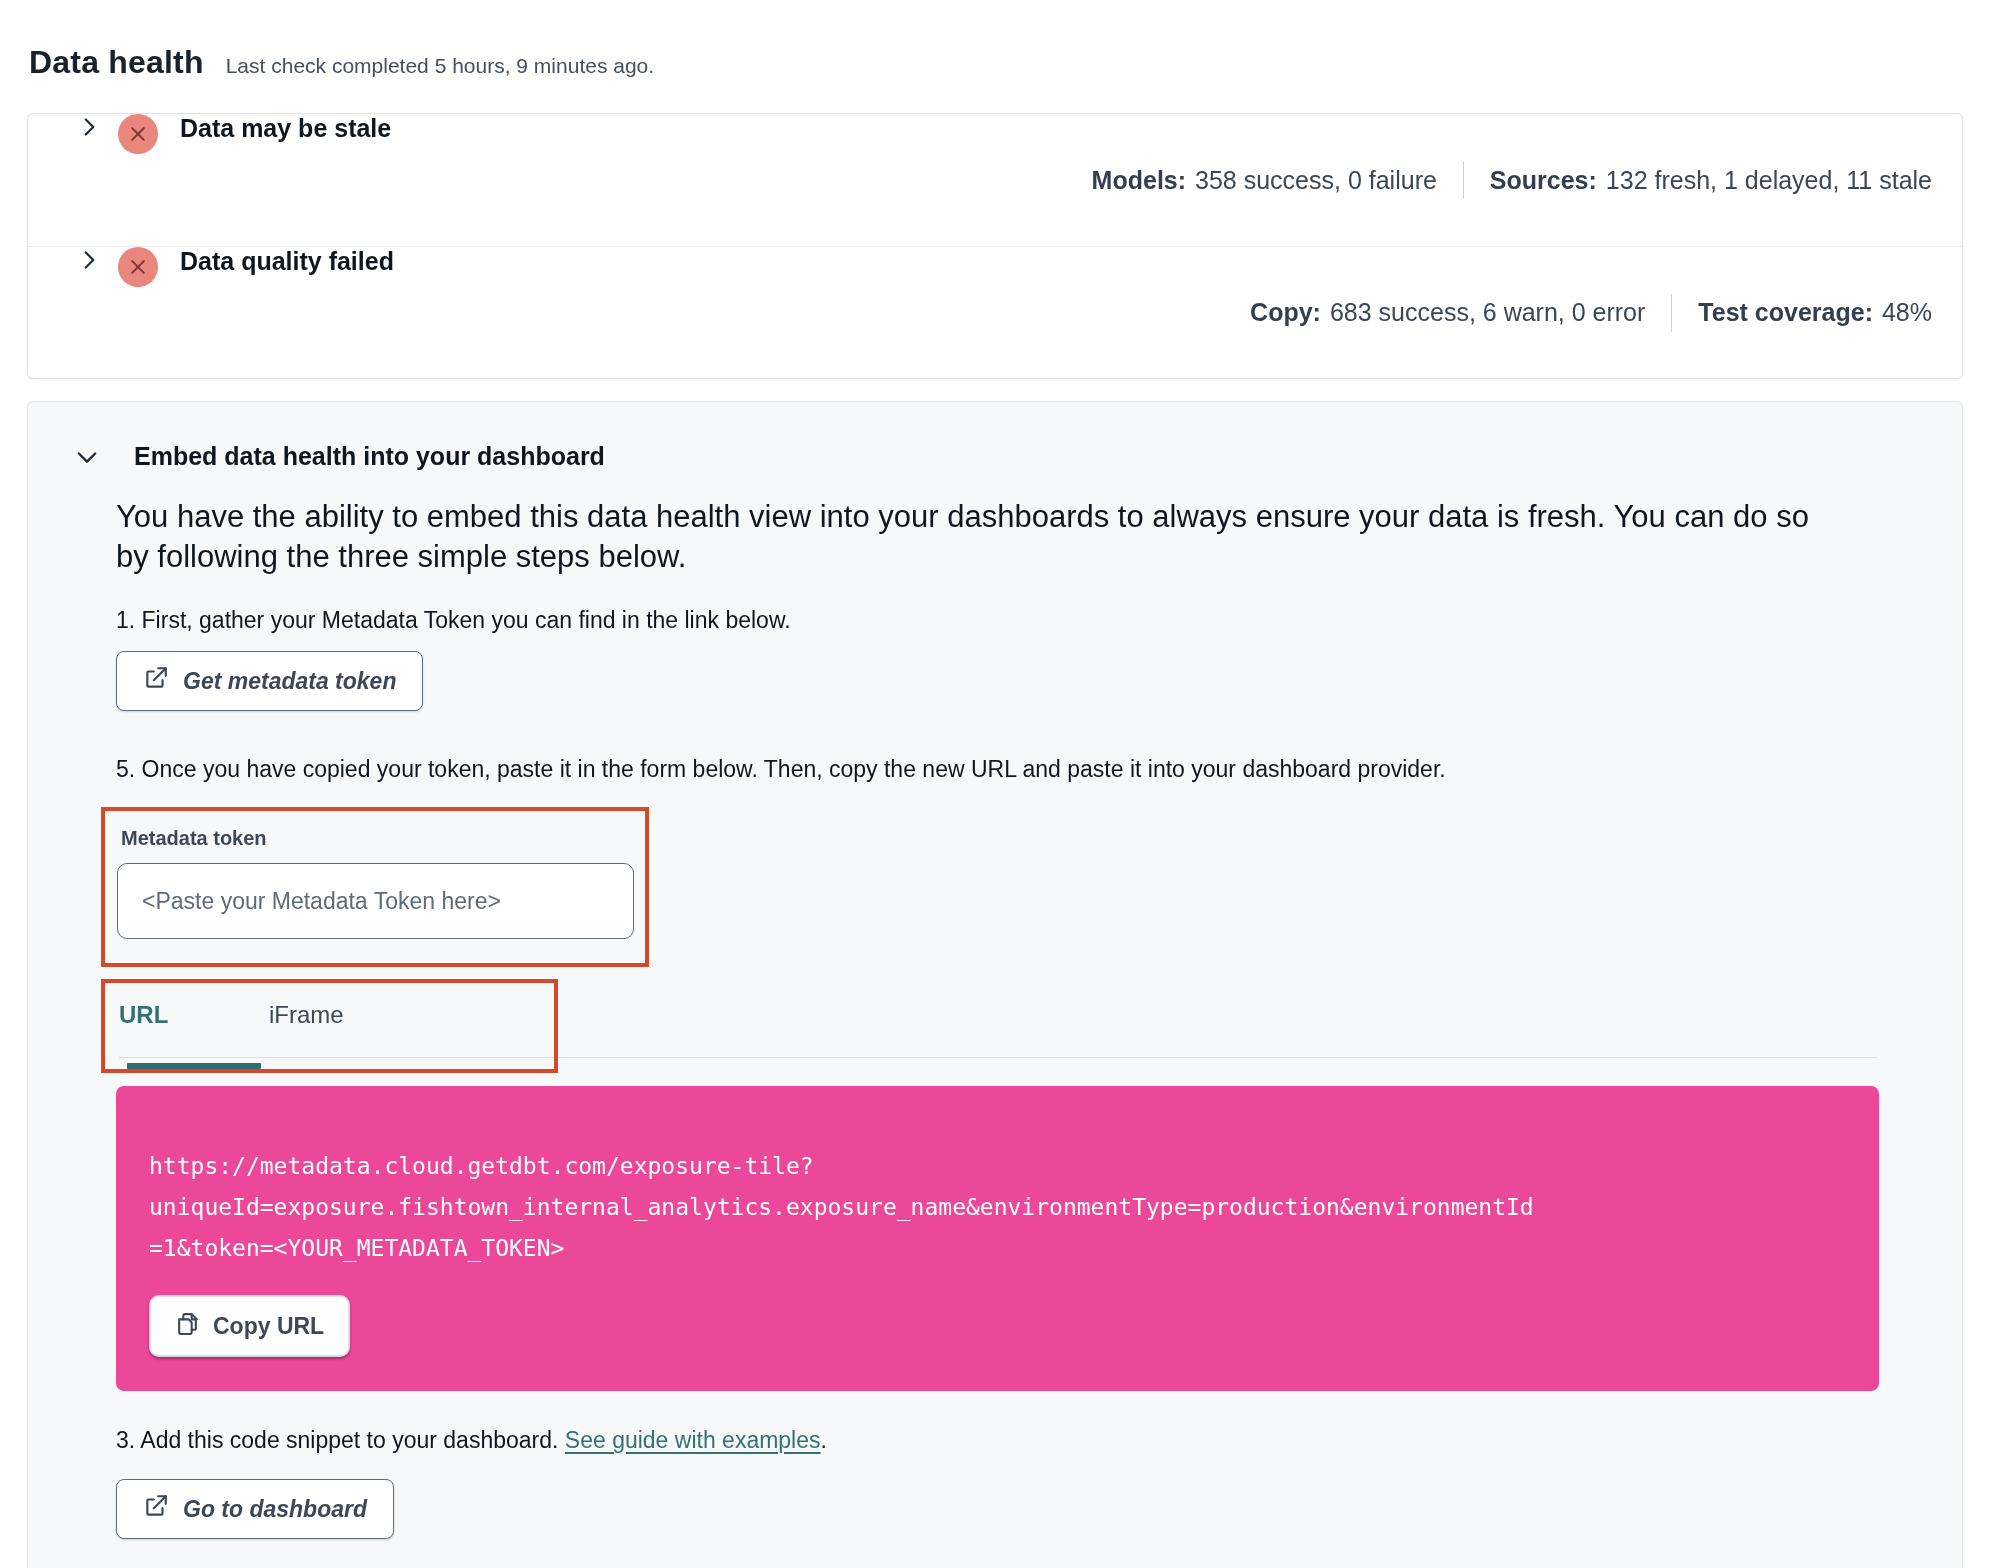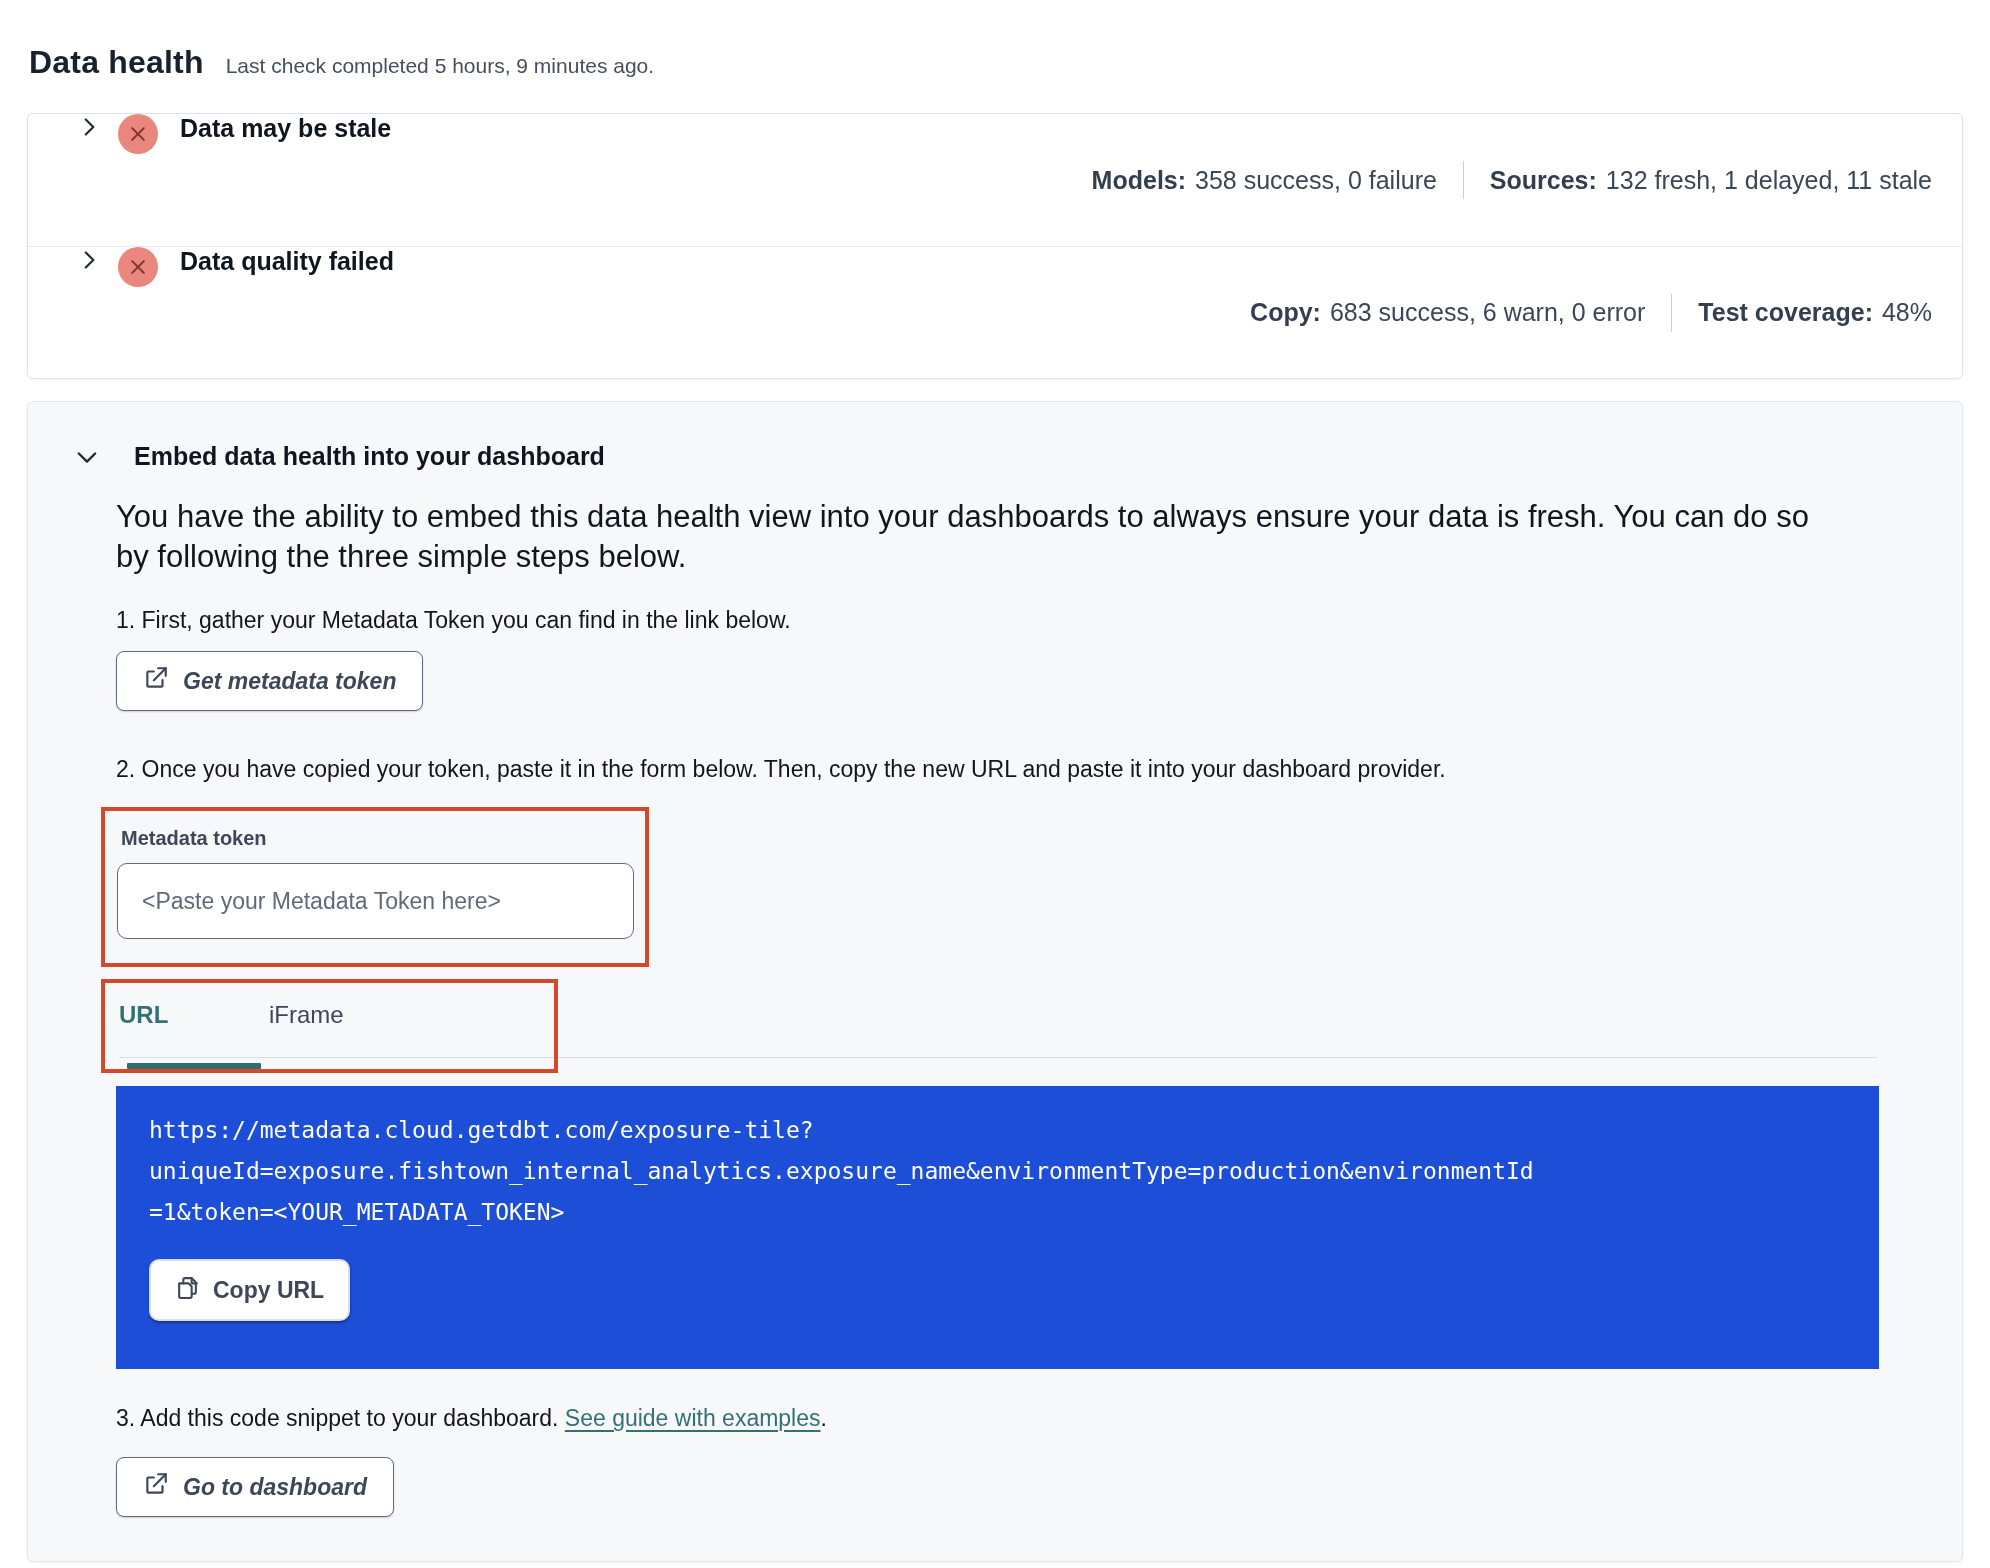--- a/index.html
+++ b/index.html
@@ -91,21 +91,21 @@
     height: 6px; background: #2e6e70; border-radius: 1px;
   }
   .annot-tabs {
     position: absolute; left: 0; top: 0; width: 457px; height: 94px;
     border: 4px solid #d4492b; pointer-events: none; z-index: 3;
   }
 
   
   .code-block {
     margin: 13px 0 0 43px; width: 1763px; min-height: 283px;
-    background: #1d4ed8; border-radius: 0; padding: 24px 34px 34px 33px;
+    background: #ec4899; border-radius: 8px; padding: 60px 34px 34px 33px;
   }
   .code-line {
     font-family: "DejaVu Sans Mono", monospace;
     font-size: 23px; line-height: 41px; color: #ffffff; white-space: nowrap;
   }
   .copy-btn {
     display: inline-flex; align-items: center; gap: 13px;
     height: 62px; padding: 0 24px; margin-top: 26px;
     background: #fff; border: 2px solid #dbdfe5; border-radius: 10px;
     font-family: "Liberation Sans", sans-serif;
@@ -197,21 +197,21 @@
       <span>
         <svg width="26" height="26" viewBox="0 0 24 24" fill="none" stroke="#3d4758" stroke-width="2" stroke-linecap="round" stroke-linejoin="round">
             <path d="M18 14v5a1 1 0 0 1-1 1H5a1 1 0 0 1-1-1V7a1 1 0 0 1 1-1h5"></path>
             <polyline points="14 3 21 3 21 10"></polyline>
             <line x1="10" y1="14" x2="21" y2="3"></line>
           </svg>
       </span>
       <span>Get metadata token</span>
     </button>
 
-    <p class="step-text step2">2. Once you have copied your token, paste it in the form below. Then, copy the new URL and paste it into your dashboard provider.</p>
+    <p class="step-text step2">5. Once you have copied your token, paste it in the form below. Then, copy the new URL and paste it into your dashboard provider.</p>
 
     <div class="annot-token">
       <div class="field-label">Metadata token</div>
       <input class="token-input" type="text" placeholder="&lt;Paste your Metadata Token here&gt;" style="">
     </div>
 
     <div class="tabs-area">
       <div class="tabs-baseline"></div>
       <div class="tabs-row">
         <div class="tab active">URL</div>

